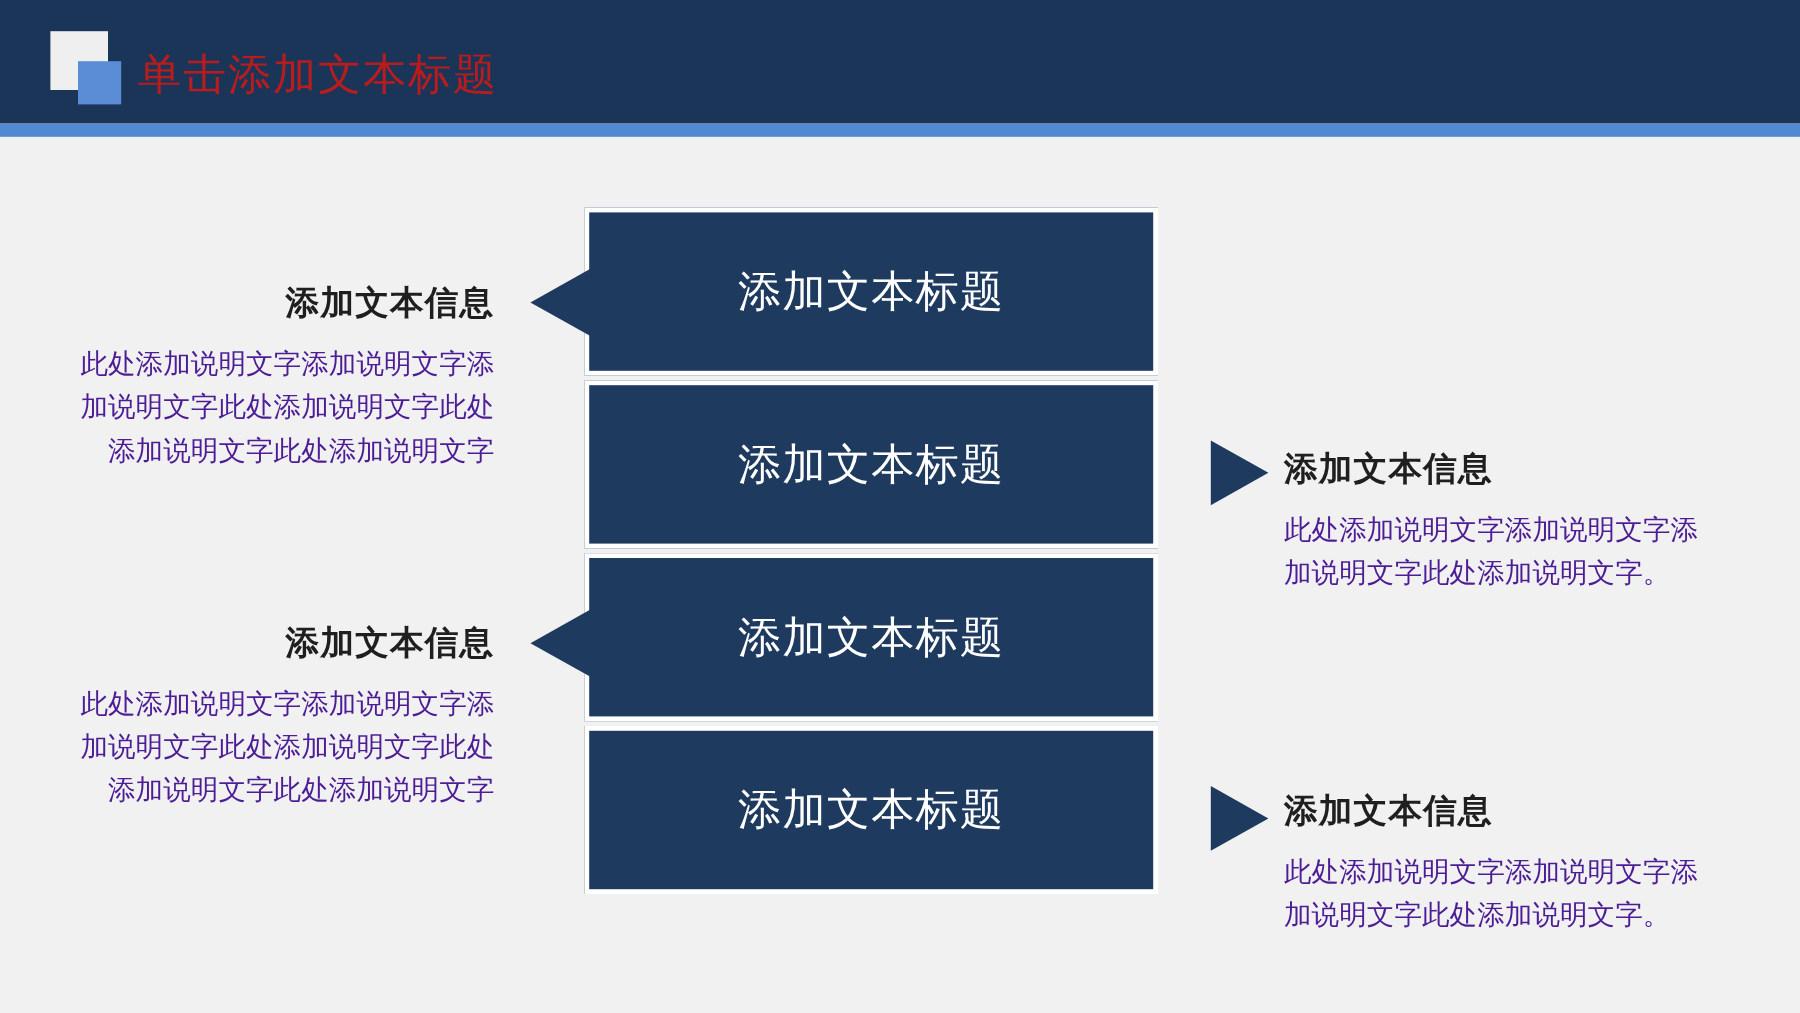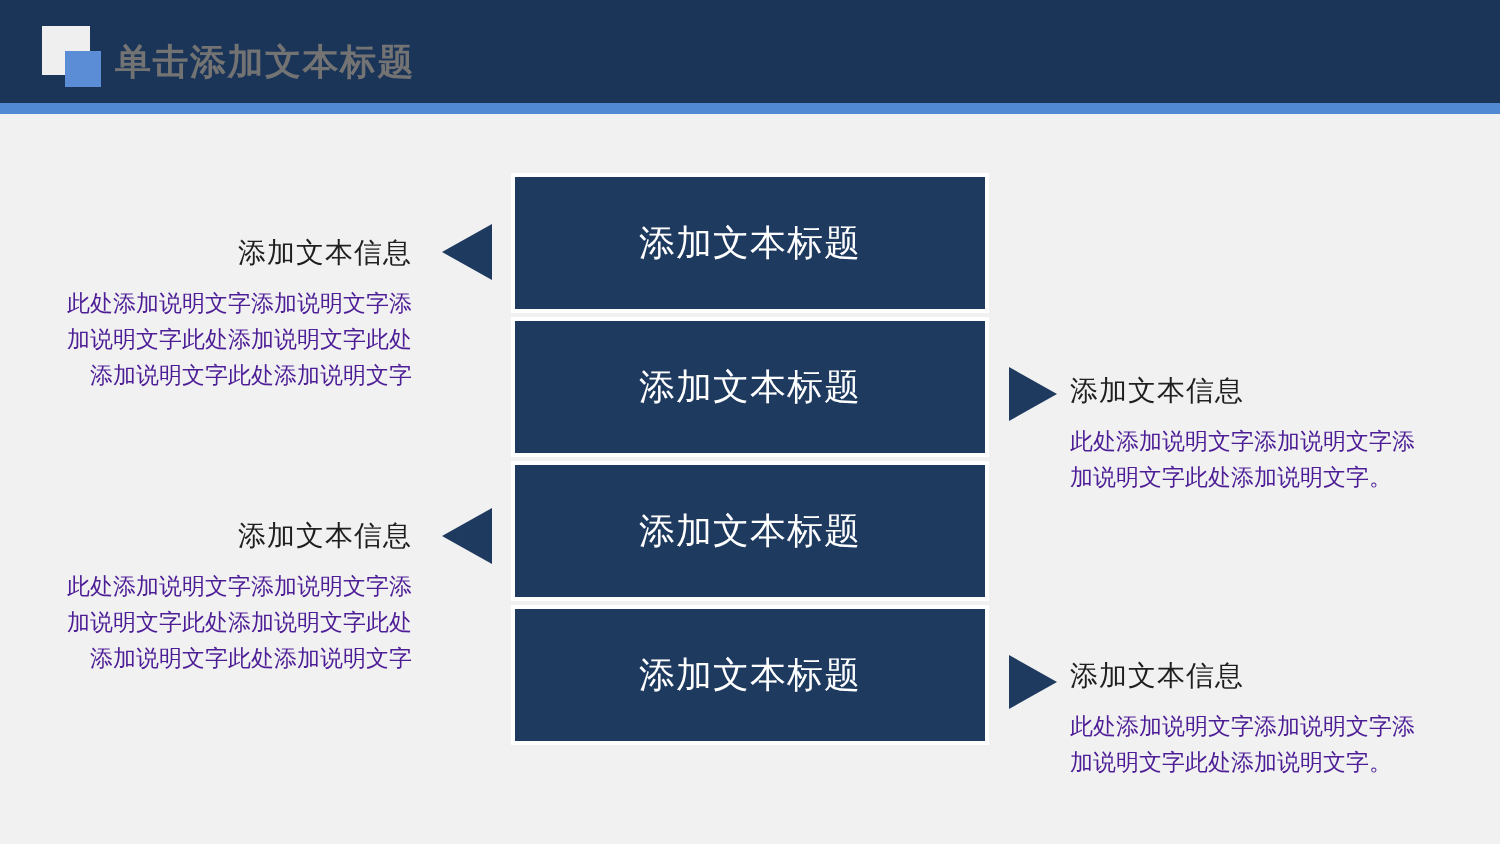--- a/index.html
+++ b/index.html
@@ -27,42 +27,42 @@
     width: 48px; height: 49px;
     background: #efefef;
   }
   .logo-square-blue {
     position: absolute; left: 65px; top: 51px;
     width: 36px; height: 36px;
     background: #5b8dd6;
   }
   .header-title {
     position: absolute; left: 115px; top: 41px;
-    font-size: 36px; font-weight: bold; color: #737373;
+    font-size: 36px; font-weight: normal; color: #b91c1c;
     letter-spacing: 1.5px; line-height: 42px; white-space: nowrap;
   }
 
   
-  .box-stack { position: absolute; left: 511px; top: 173px; width: 410px; }
+  .box-stack { position: absolute; left: 487px; top: 173px; width: 410px; }
   .stack-box {
     box-sizing: border-box;
     width: 478px; height: 140px;
     margin-bottom: 4px;
     background: #1e3a5f;
     border: 4px solid #ffffff;
     display: flex; align-items: center; justify-content: center;
   }
   .stack-box-title {
     color: #ffffff; font-size: 36px; letter-spacing: 1px; white-space: nowrap;
   }
 
   
   .info-block { position: absolute; }
   .info-heading {
-    font-size: 28px; font-weight: normal; color: #1f1f1f;
+    font-size: 28px; font-weight: bold; color: #1f1f1f;
     letter-spacing: 1px; line-height: 34px; white-space: nowrap;
   }
   .info-body { margin-top: 15px; }
   .info-body-line {
     font-size: 23px; color: #4c1d95; line-height: 36px; white-space: nowrap;
   }
   .info-left { left: 60px; width: 352px; text-align: right; }
   .info-right { left: 1070px; width: 380px; text-align: left; }
   .info-left-1 { top: 236px; }
   .info-left-2 { top: 519px; }

